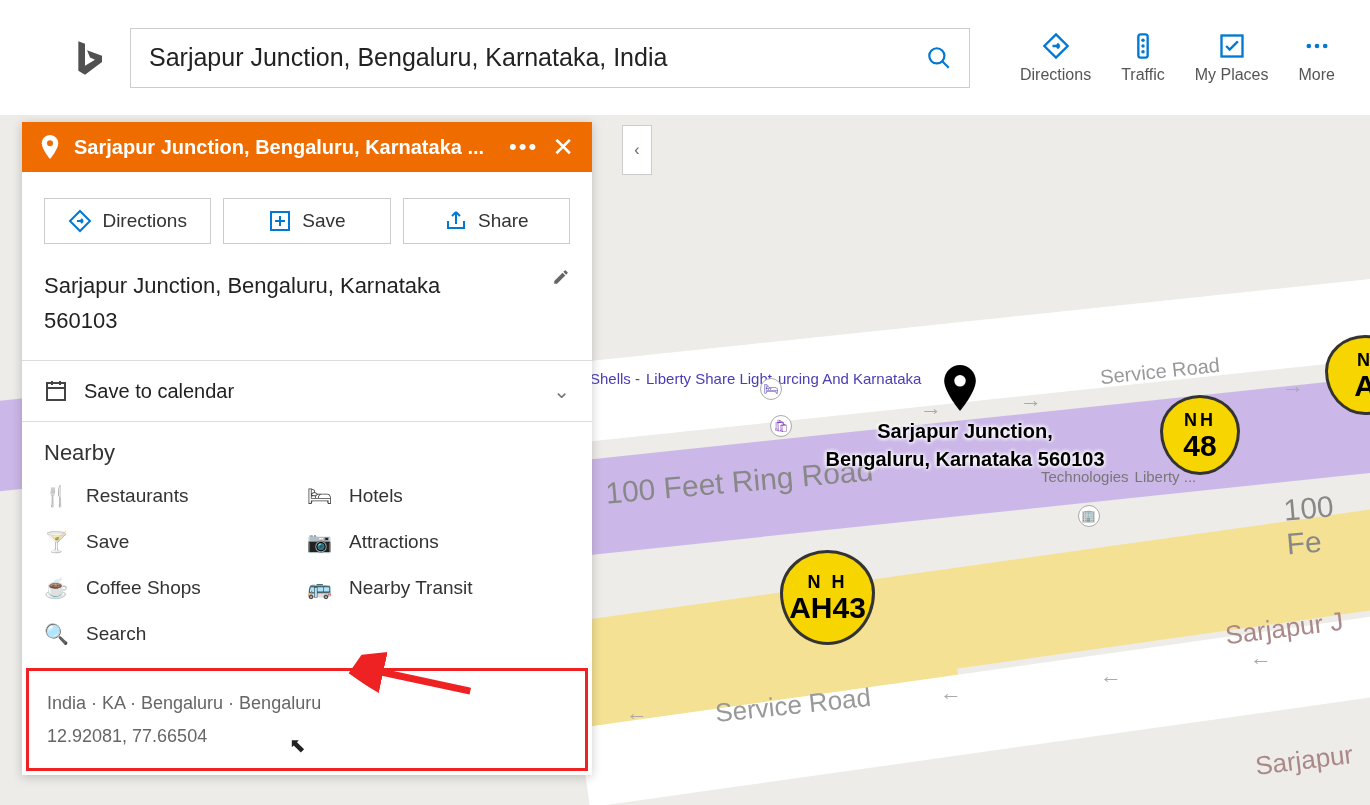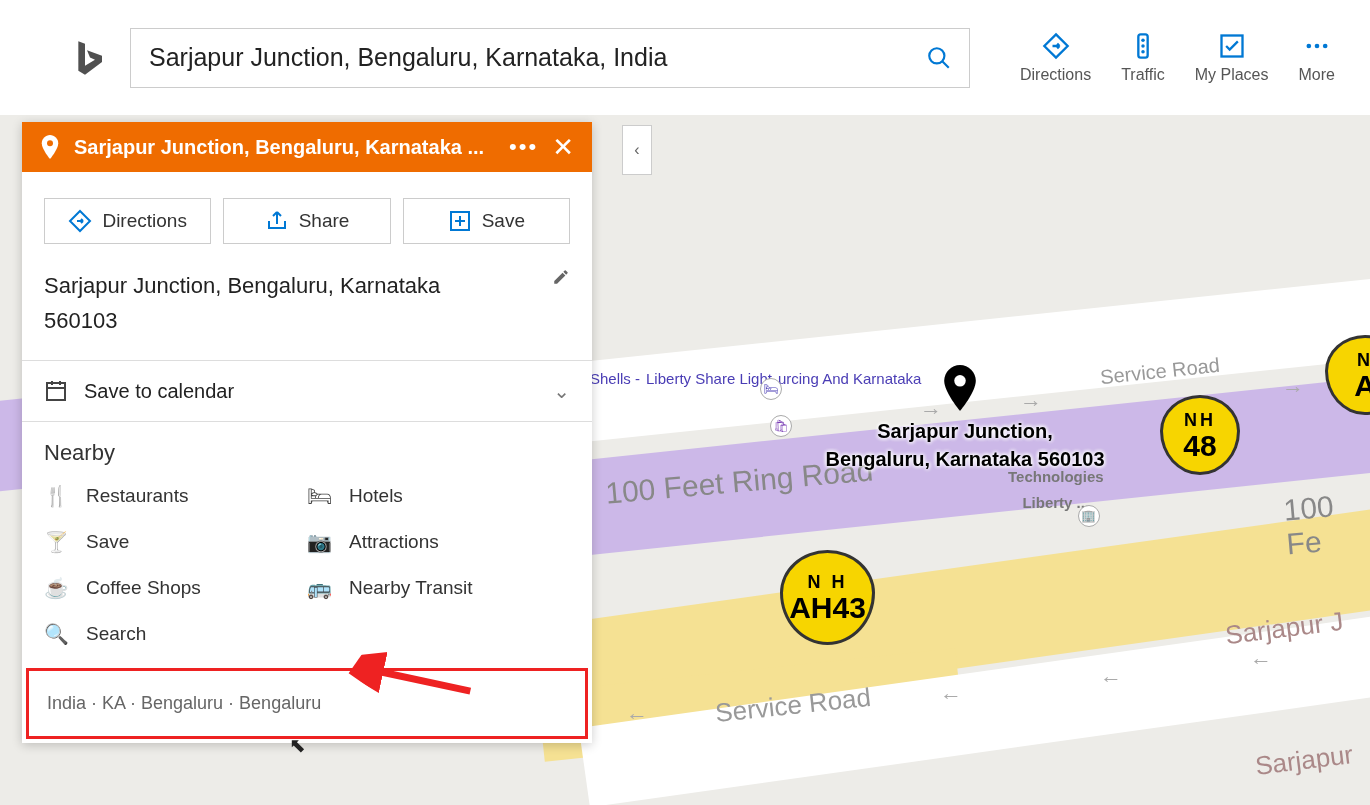--- a/index.html
+++ b/index.html
@@ -172,21 +172,21 @@
     <span>Sarjapur Junction,</span><br><span>Bengaluru, Karnataka 560103</span>
   </div>
 
   <div class="poi" style="top:264px; left:590px; color:#4a3db5; align-items:flex-end; text-align:right; line-height:1.3;">
     <span>Shells -</span>
     <span>Liberty Share Light</span>
     <span>urcing And Karnataka</span>
   </div>
   <div class="poi-icon" style="position:absolute; top:273px; left:760px; color:#4a3db5;">🛏</div>
   <div class="poi-icon" style="position:absolute; top:310px; left:770px; color:#7a3db5;">🛍</div>
-  <div class="poi" style="top:362px; left:1008px; color:#777; flex-direction:column; line-height:1.3;font-weight:bold;">
+  <div class="poi" style="top:362px; left:1041px; color:#777; flex-direction:row; line-height:1.3;">
     <span>Technologies</span>
     <span>Liberty ...</span>
   </div>
   <div class="poi-icon" style="position:absolute; top:400px; left:1078px; color:#666;">🏢</div>
 </div>
 
 <div class="collapse-handle">‹</div>
 
 <div class="panel">
   <div class="panel-header">
@@ -201,31 +201,31 @@
 
   <div class="panel-actions">
     <button class="action-btn">
       <svg viewBox="0 0 24 24">
           <path fill="none" stroke="#0078d4" stroke-width="2" d="M12 2l10 10-10 10L2 12z M9 12h6m0 0l-2-2m2 2l-2 2"></path>
         </svg>
       <span>Directions</span>
     </button>
     <button class="action-btn">
       <svg viewBox="0 0 24 24">
-          <path fill="none" stroke="#0078d4" stroke-width="2" d="M4 12v7h16v-7 M12 3v12 M12 3l-4 4 M12 3l4 4"></path>
-        </svg>
-      <span>Share</span>
-    </button>
-    <button class="action-btn">
-      <svg viewBox="0 0 24 24">
           <rect x="3" y="3" width="18" height="18" fill="none" stroke="#0078d4" stroke-width="2"></rect>
           <line x1="12" y1="7" x2="12" y2="17" stroke="#0078d4" stroke-width="2"></line>
           <line x1="7" y1="12" x2="17" y2="12" stroke="#0078d4" stroke-width="2"></line>
         </svg>
       <span>Save</span>
+    </button>
+    <button class="action-btn">
+      <svg viewBox="0 0 24 24">
+          <path fill="none" stroke="#0078d4" stroke-width="2" d="M4 12v7h16v-7 M12 3v12 M12 3l-4 4 M12 3l4 4"></path>
+        </svg>
+      <span>Share</span>
     </button>
   </div>
 
   <div class="panel-address">
     <div class="address-text">Sarjapur Junction, Bengaluru, Karnataka 560103</div>
     <span class="edit-icon">
       <svg width="18" height="18" viewBox="0 0 24 24">
           <path fill="#666" d="M3 17.25V21h3.75L17.81 9.94l-3.75-3.75L3 17.25zM20.71 7.04a1 1 0 000-1.41l-2.34-2.34a1 1 0 00-1.41 0l-1.83 1.83 3.75 3.75 1.83-1.83z"></path>
         </svg>
     </span>
@@ -273,20 +273,21 @@
         </div>
       <div class="nearby-item">
           <span class="ico">🔍</span>
           <span>Search</span>
         </div>
     </div>
   </div>
 
   <div class="panel-footer">
     <div>India · KA · Bengaluru · Bengaluru</div>
+    <div>12.92081, 77.66504</div>
     <svg class="red-arrow" width="120" height="60">
         <defs>
           <marker id="ah" markerWidth="10" markerHeight="10" refX="2" refY="3" orient="auto">
             <path d="M0,0 L0,6 L9,3 z" fill="#e22"></path>
           </marker>
         </defs>
         <line x1="110" y1="5" x2="15" y2="45" stroke="#e22" stroke-width="7" marker-end="url(#ah)"></line>
       </svg>
     <span class="cursor" style="left:260px; top:56px;">⬉</span>
   </div>

